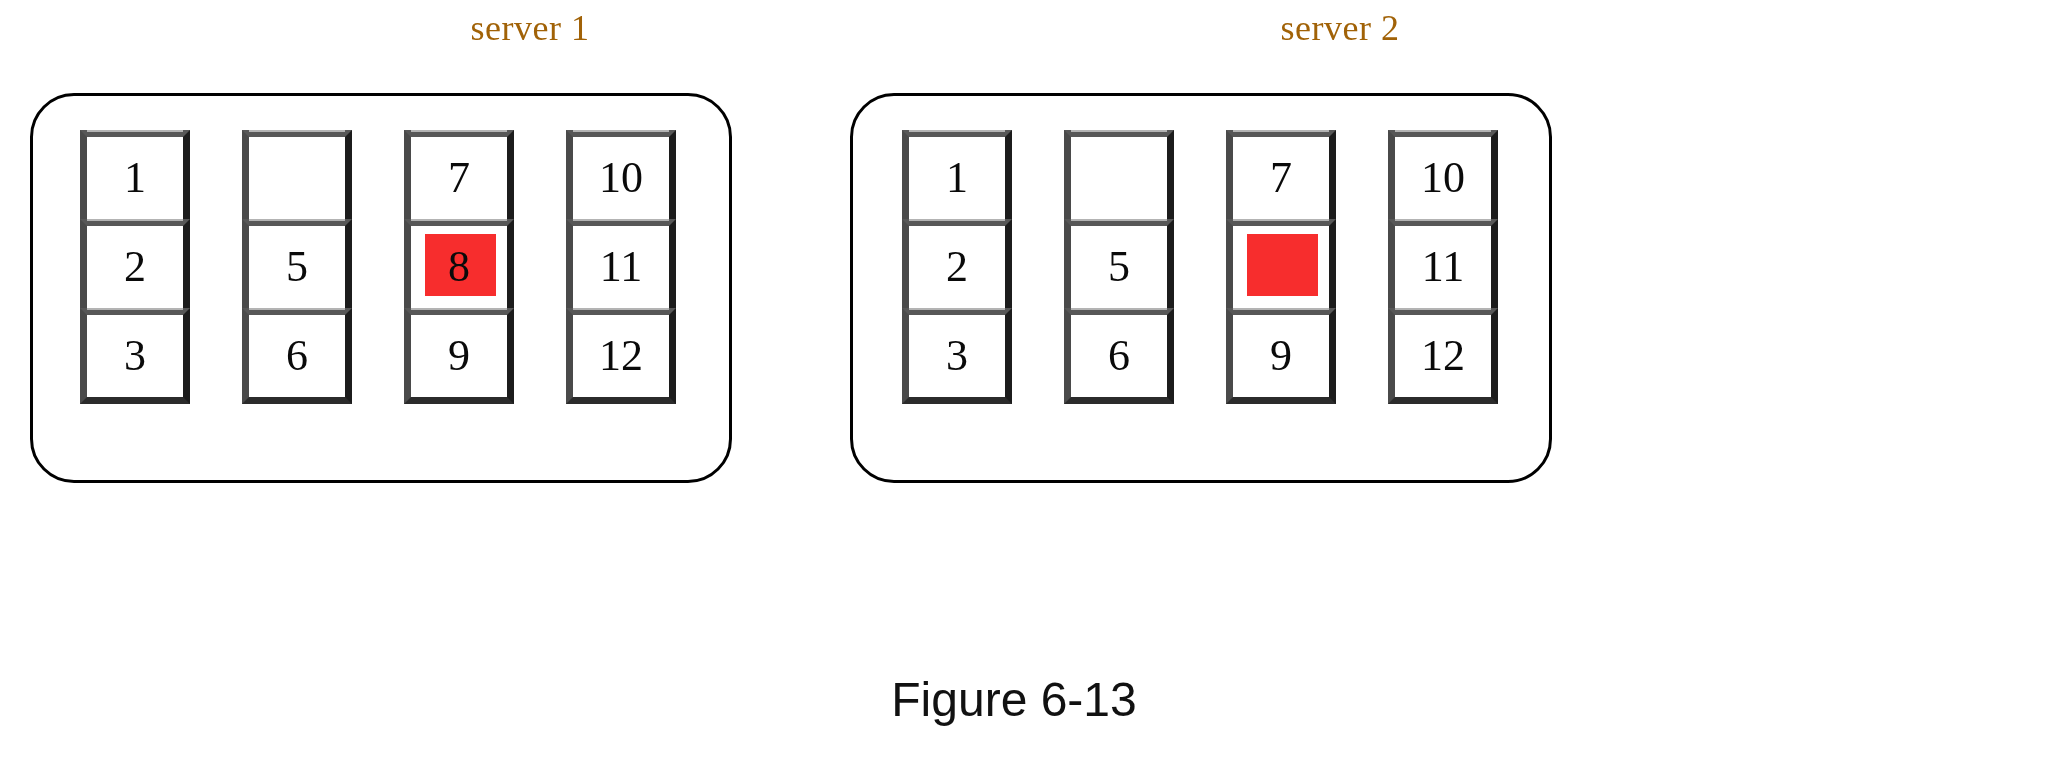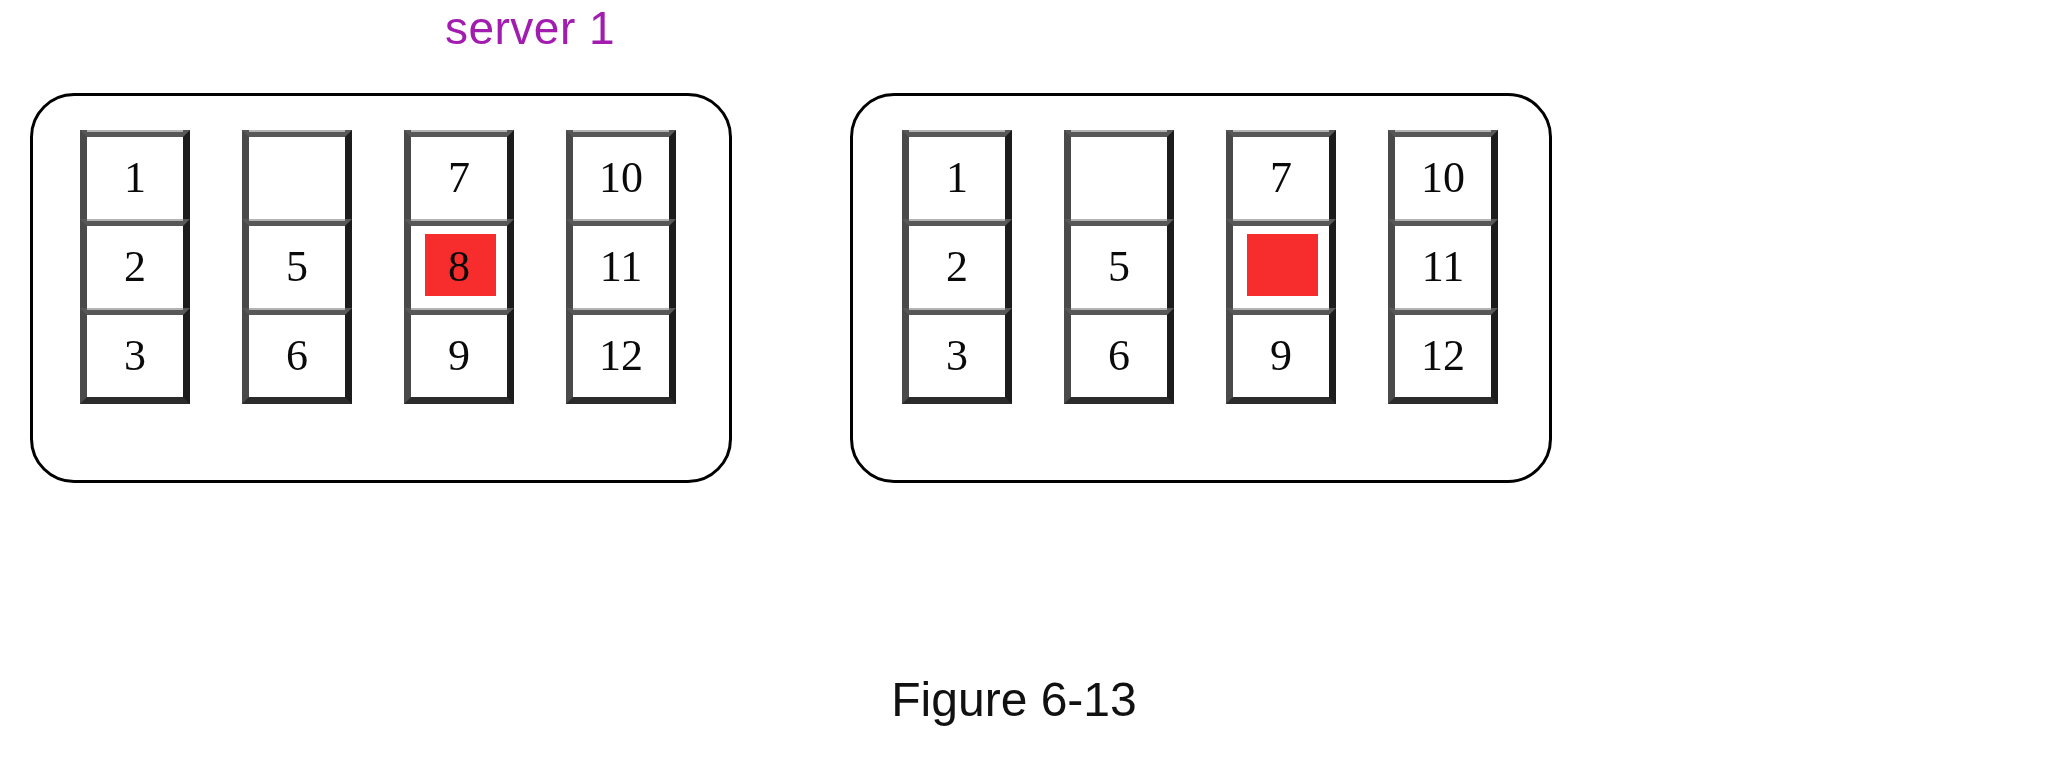--- a/index.html
+++ b/index.html
@@ -29,24 +29,24 @@
   }
   .server-group.g1 { left: 30px; }
   .server-group.g2 { left: 850px; }
 
   .server-title {
     position: absolute;
     top: 2px;
     left: 0;
     width: 880px;
     text-align: center;
-    font-family: Liberation Sans, sans-serif;
-    font-size: 46px;
+    font-family: Liberation Serif, serif;
+    font-size: 36px;
     line-height: 52px;
-    color: #a21caf;
+    color: #a16207;
     letter-spacing: 0.5px;
     white-space: nowrap;
   }
   .server-group.g1 .server-title { transform: translateX(60px); }
   .server-group.g2 .server-title { transform: translateX(50px); }
 
   
   .server-box {
     position: absolute;
     top: 93px;
@@ -202,20 +202,21 @@
         </div>
         <div class="cell">
           <span class="cell-label">12</span>
         </div>
       </div>
 
     </div>
   </div>
 
   <div class="server-group g2">
+    <div class="server-title">server 2</div>
     <div class="server-box"></div>
     <div class="columns">
 
       <div class="column">
         <div class="cell">
           <span class="cell-label">1</span>
         </div>
         <div class="cell">
           <span class="cell-label">2</span>
         </div>

